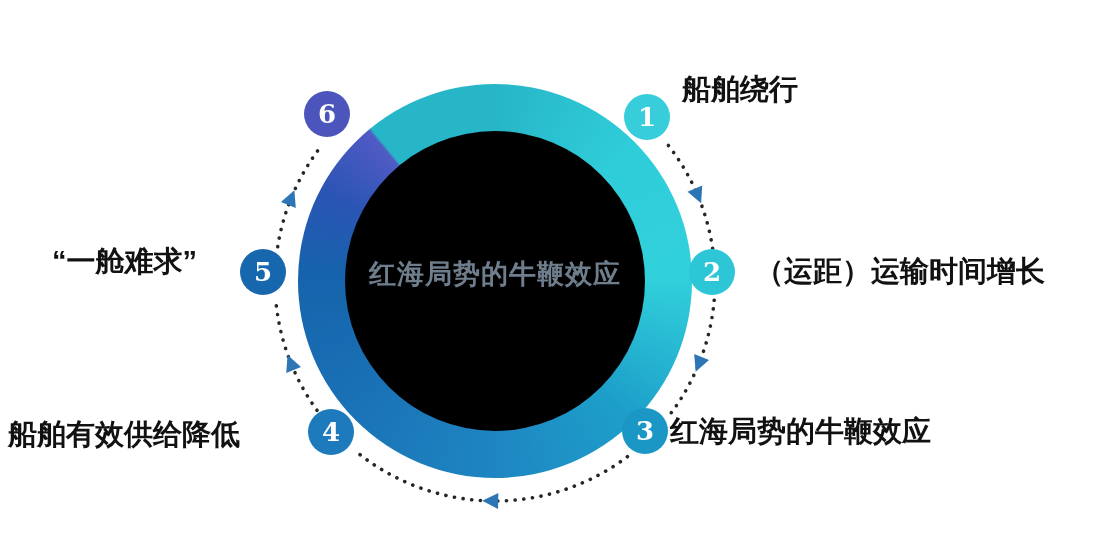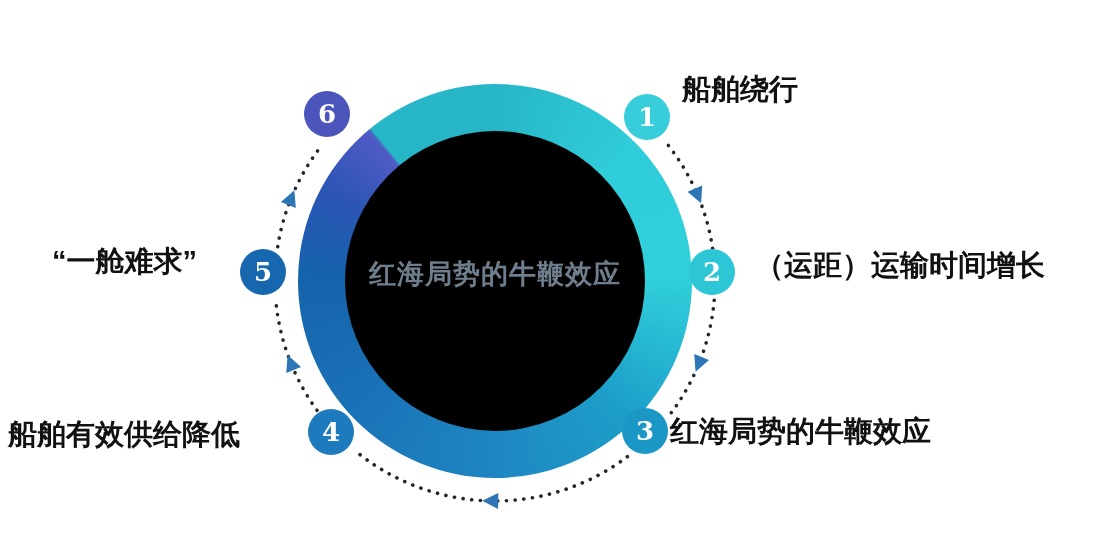--- a/index.html
+++ b/index.html
@@ -41,21 +41,21 @@
   .n3 { left:622px; top:408px; }
   .n4 { left:308px; top:409px; }
   .n5 { left:240px; top:249px; }
   .n6 { left:304px; top:91px; }
   
   .label {
     position:absolute; color:#111111; font-weight:bold; font-size:29px;
     white-space:nowrap; line-height:1.15;
   }
   .l1 { left:682px; top:73px; }
-  .l2 { left:755px; top:249px; }
+  .l2 { left:755px; top:255px; }
   .l3 { left:670px; top:415px; }
   .l4 { left:8px;   top:418px; }
   .l5 { left:52px;  top:245px; }
   .l6 { left:140px; top:70px; width:148px; text-align:right; font-size:32px; }
 </style>
 </head>
 <body>
 
 <div class="canvas">
 

